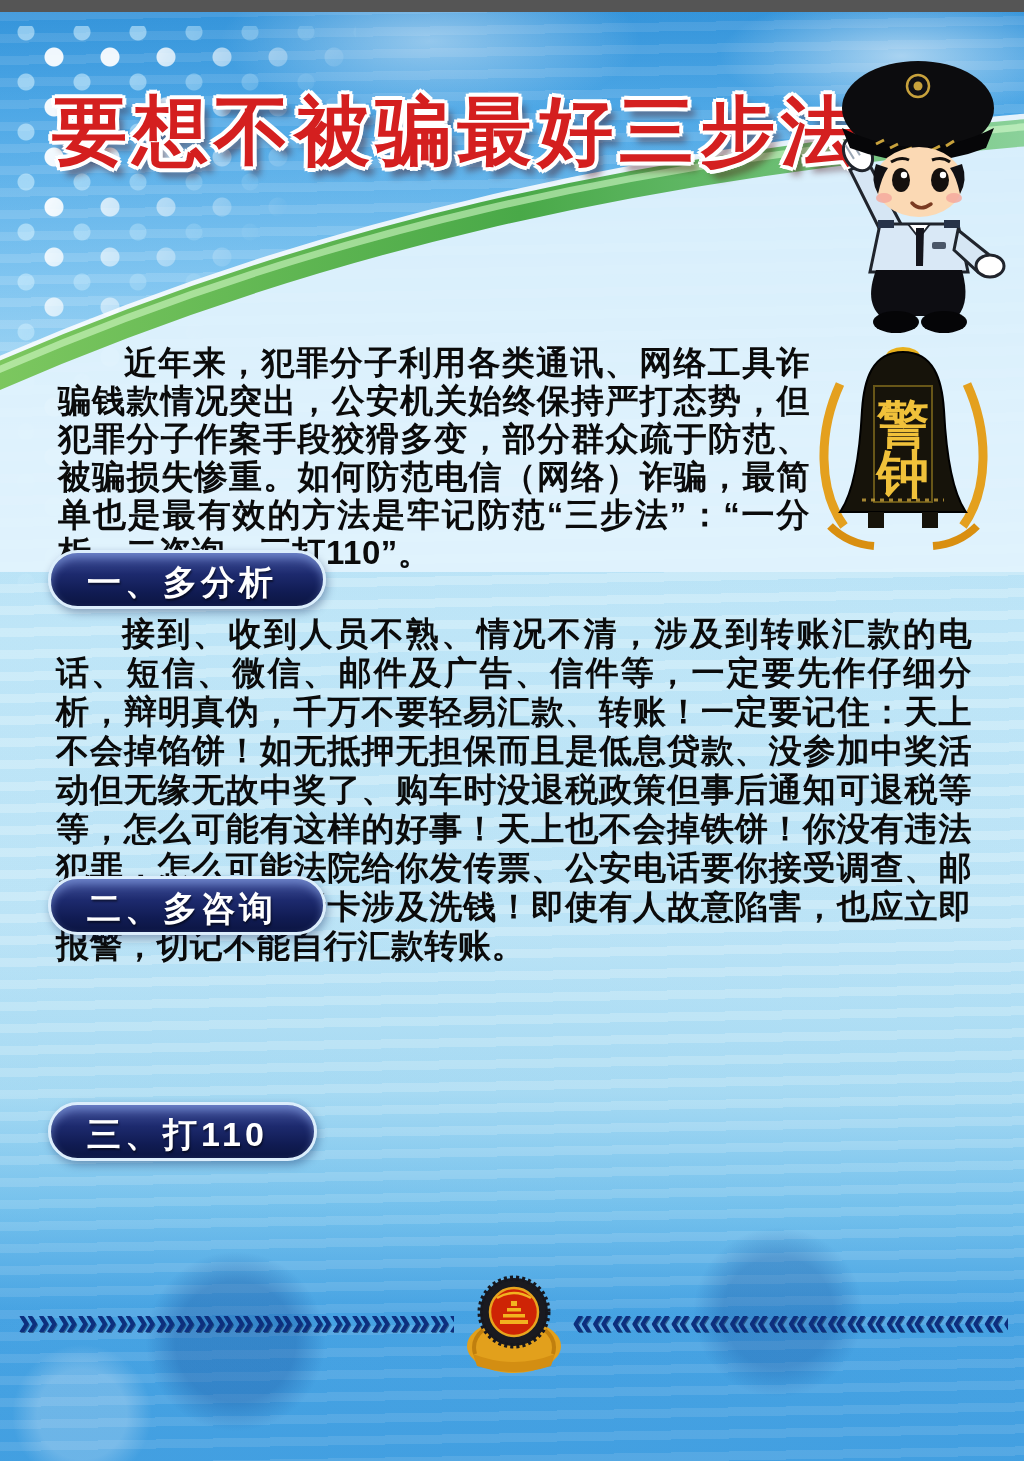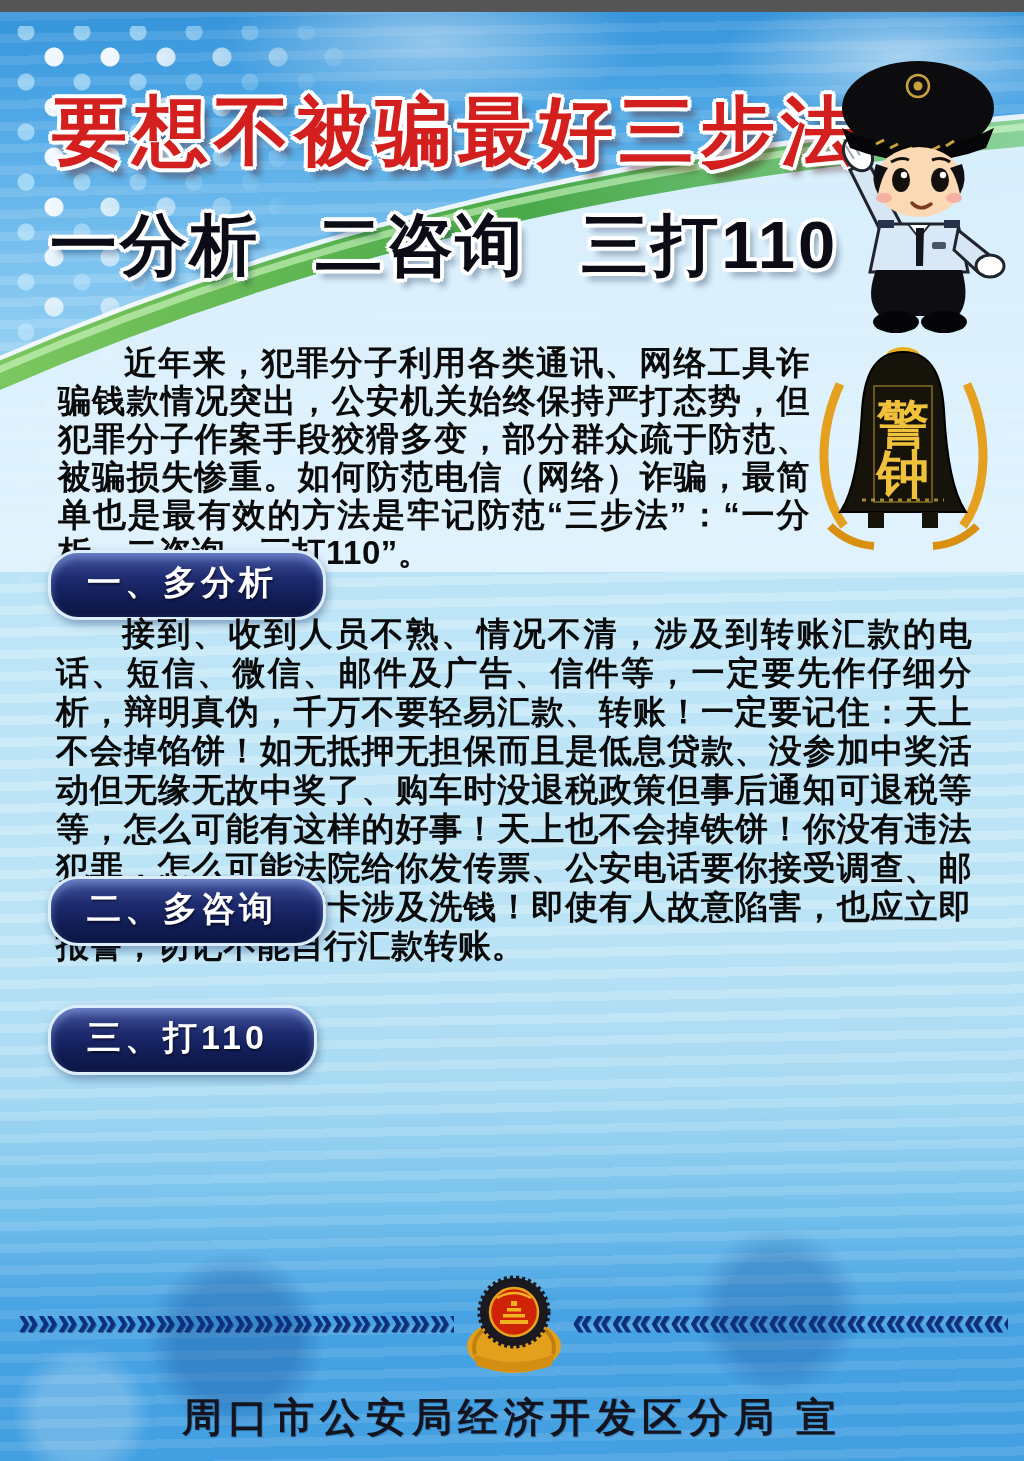--- a/index.html
+++ b/index.html
@@ -60,32 +60,32 @@
     position:absolute;z-index:4;
     color:#0b0b0b;font-weight:bold;font-size:33px;line-height:39px;
     text-align:justify;text-indent:2em;letter-spacing:.5px;
   }
   .intro{left:58px;top:332px;width:752px;line-height:38px;}
   .body1{left:56px;top:602px;width:916px;}
   .body2{left:56px;top:928px;width:916px;}
   .body3{left:56px;top:1118px;width:916px;}
   .pill{
     position:absolute;z-index:4;
-    min-width:198px;padding:7px 46px 11px 36px;
+    min-width:198px;padding:7px 46px 0 36px;
     border-radius:30px;
     background:linear-gradient(180deg,#44549e 0%,#1d2a6e 40%,#101b52 75%,#0c1542 100%);
     border:3px solid #dceefc;
     box-shadow:inset 0 5px 8px rgba(160,190,255,.45), 2px 4px 8px rgba(10,30,80,.35);
     color:#fff;font-size:34px;font-weight:bold;letter-spacing:4px;
     text-shadow:1px 2px 2px rgba(0,0,0,.5);
     white-space:nowrap;box-sizing:border-box;
   }
   .pill1{left:48px;top:538px;}
   .pill2{left:48px;top:864px;}
-  .pill3{left:48px;top:993px;text-align:center;}
+  .pill3{left:48px;top:1090px;text-align:center;}
   .chevrons{
     position:absolute;z-index:4;top:1290px;height:44px;width:436px;
     overflow:hidden;white-space:nowrap;
     color:#0d2f7e;font-weight:bold;font-size:37px;line-height:40px;
     letter-spacing:-1px;transform:scaleY(1.1);
     text-shadow:1px 1px 0 rgba(5,20,60,.5);
   }
   .chevrons-left{left:18px;text-align:left;}
   .chevrons-right{left:572px;text-align:right;}
   .footer{
@@ -111,21 +111,20 @@
       </linearGradient>
     </defs>
     <path d="M -20 372 C 300 230, 640 150, 1060 118 L 1060 560 L -20 560 Z" fill="#e2f3fd" opacity="0.92"></path>
     <path d="M -20 358 C 300 216, 640 136, 1060 104" stroke="rgba(255,255,255,0.85)" stroke-width="10" fill="none"></path>
     <path d="M -20 372 C 300 230, 640 150, 1060 118" stroke="url(#gg)" stroke-width="27" fill="none" stroke-linecap="round"></path>
     <path d="M -20 366 C 300 224, 640 144, 1060 112" stroke="rgba(220,255,210,0.55)" stroke-width="7" fill="none"></path>
   </svg>
 
   <div class="title-main">要想不被骗最好三步法</div>
 
-  <div class="title-sub">一分析 二咨询 三打110</div>
 
   <svg class="officer" viewBox="0 0 202 290">
 
     <polygon points="66,182 86,174 52,110 34,118" fill="#d6e6f4" stroke="#20242c" stroke-width="3"></polygon>
     <g transform="rotate(-32 42 102)">
       <ellipse cx="42" cy="102" rx="13" ry="18" fill="#ffffff" stroke="#20242c" stroke-width="3"></ellipse>
       <line x1="36" y1="88" x2="36" y2="104" stroke="#9aa6b4" stroke-width="2"></line>
       <line x1="43" y1="86" x2="43" y2="104" stroke="#9aa6b4" stroke-width="2"></line>
     </g>
 
@@ -200,15 +199,14 @@
     <circle cx="61" cy="44" r="24" fill="#ce2405" stroke="#e8a51e" stroke-width="2.5"></circle>
     <g fill="#f2b31f">
       <rect x="47" y="52" width="28" height="4"></rect>
       <rect x="50" y="46" width="22" height="3.5"></rect>
       <rect x="54" y="40" width="14" height="3.5"></rect>
       <rect x="58" y="33" width="6" height="5"></rect>
     </g>
     <path d="M44,30 q17,-10 34,0" stroke="#f2b31f" stroke-width="2.5" fill="none"></path>
   </svg>
 
-  <div class="footer">周口市公安局经济开发区分局 宣</div>
 
 </div>
 
 </body></html>

